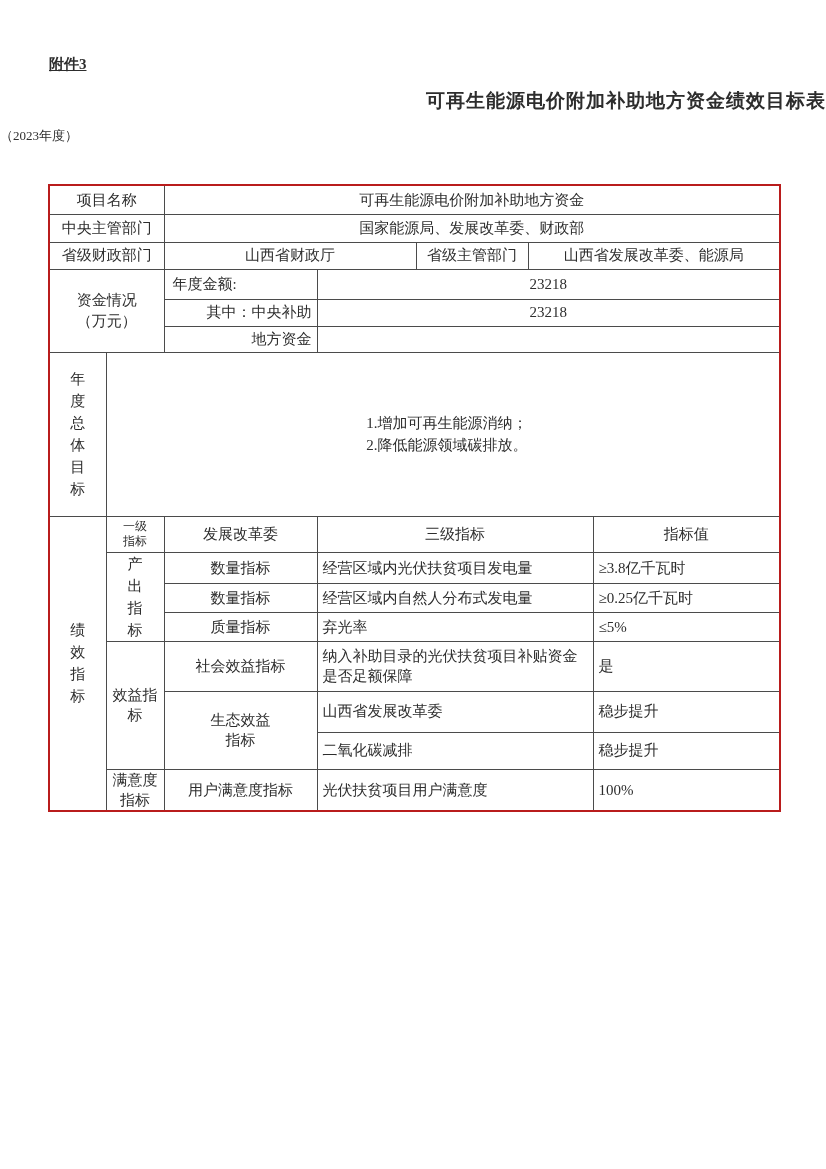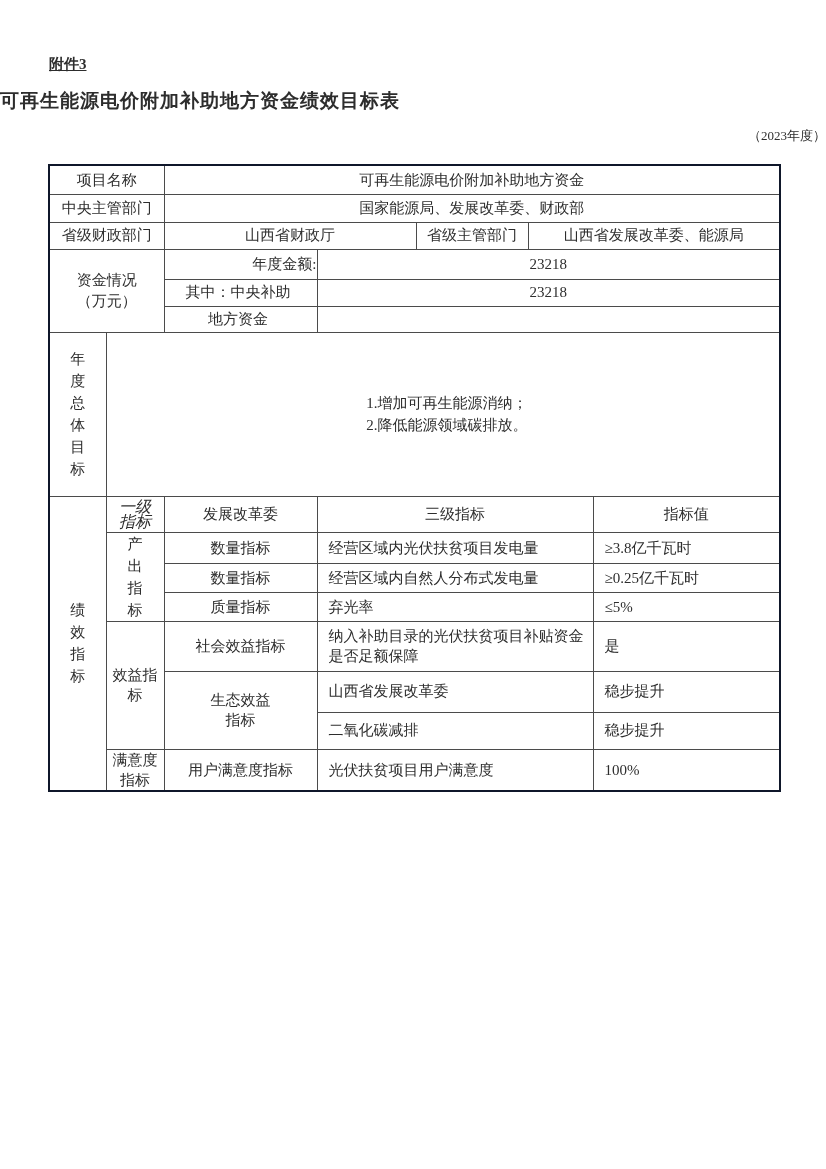--- a/index.html
+++ b/index.html
@@ -10,50 +10,50 @@
     position: relative;
     font-family: "Liberation Serif", "DejaVu Serif", serif;
     color: #2d2d2d;
   }
   .attachment {
     position: absolute; left: 49px; top: 55px;
     font-size: 15px; font-weight: 600; text-decoration: underline;
   }
   .doc-title {
     position: absolute; left: 0; right: 0; top: 88px;
-    text-align: left; font-size: 19px; font-weight: bold;
+    text-align: right; font-size: 19px; font-weight: bold;
     letter-spacing: 1px;
   }
   .doc-subtitle {
     position: absolute; left: 0; right: 0; top: 127px;
-    text-align: right; font-size: 13px;
+    text-align: left; font-size: 13px;
   }
   table.main {
-    position: absolute; left: 48px; top: 164px;
+    position: absolute; left: 48px; top: 184px;
     width: 731px;
     border-collapse: collapse; table-layout: fixed;
-    border: 2px solid #0f172a;
+    border: 2px solid #b91c1c;
   }
   td {
     border: 1px solid #4b4b4b;
     font-size: 15px;
     text-align: center; vertical-align: middle;
     padding: 0; line-height: 1.35;
     overflow: hidden;
   }
   td.pre  { white-space: pre-line; }
   td.vert { white-space: pre-line; line-height: 22px; }
-  td.lft  { text-align: left; padding-left: 11px; padding-right: 4px; margin-left: 36px; }
-  td.sub-left  { text-align: right; padding-left: 8px; }
-  td.sub-right { text-align: center; padding-right: 5px; margin-left: 24px; }
+  td.lft  { text-align: left; padding-left: 5px; padding-right: 4px; margin-left: 36px; }
+  td.sub-left  { text-align: left; padding-left: 8px; }
+  td.sub-right { text-align: right; padding-right: 5px; margin-left: 24px; }
   td.goal {
     text-align: center; padding-left: 8px;
     white-space: pre-line; line-height: 22px;
   }
-  td.h1 { font-size: 16px; line-height: 15px; white-space: pre-line; font-style: italic; }
+  td.h1 { font-size: 12px; line-height: 15px; white-space: pre-line; }
 </style>
 </head>
 <body>
 
 <div class="attachment">附件3</div>
 <div class="doc-title">可再生能源电价附加补助地方资金绩效目标表</div>
 <div class="doc-subtitle">（2023年度）</div>
 
 <table class="main">
   <colgroup>

